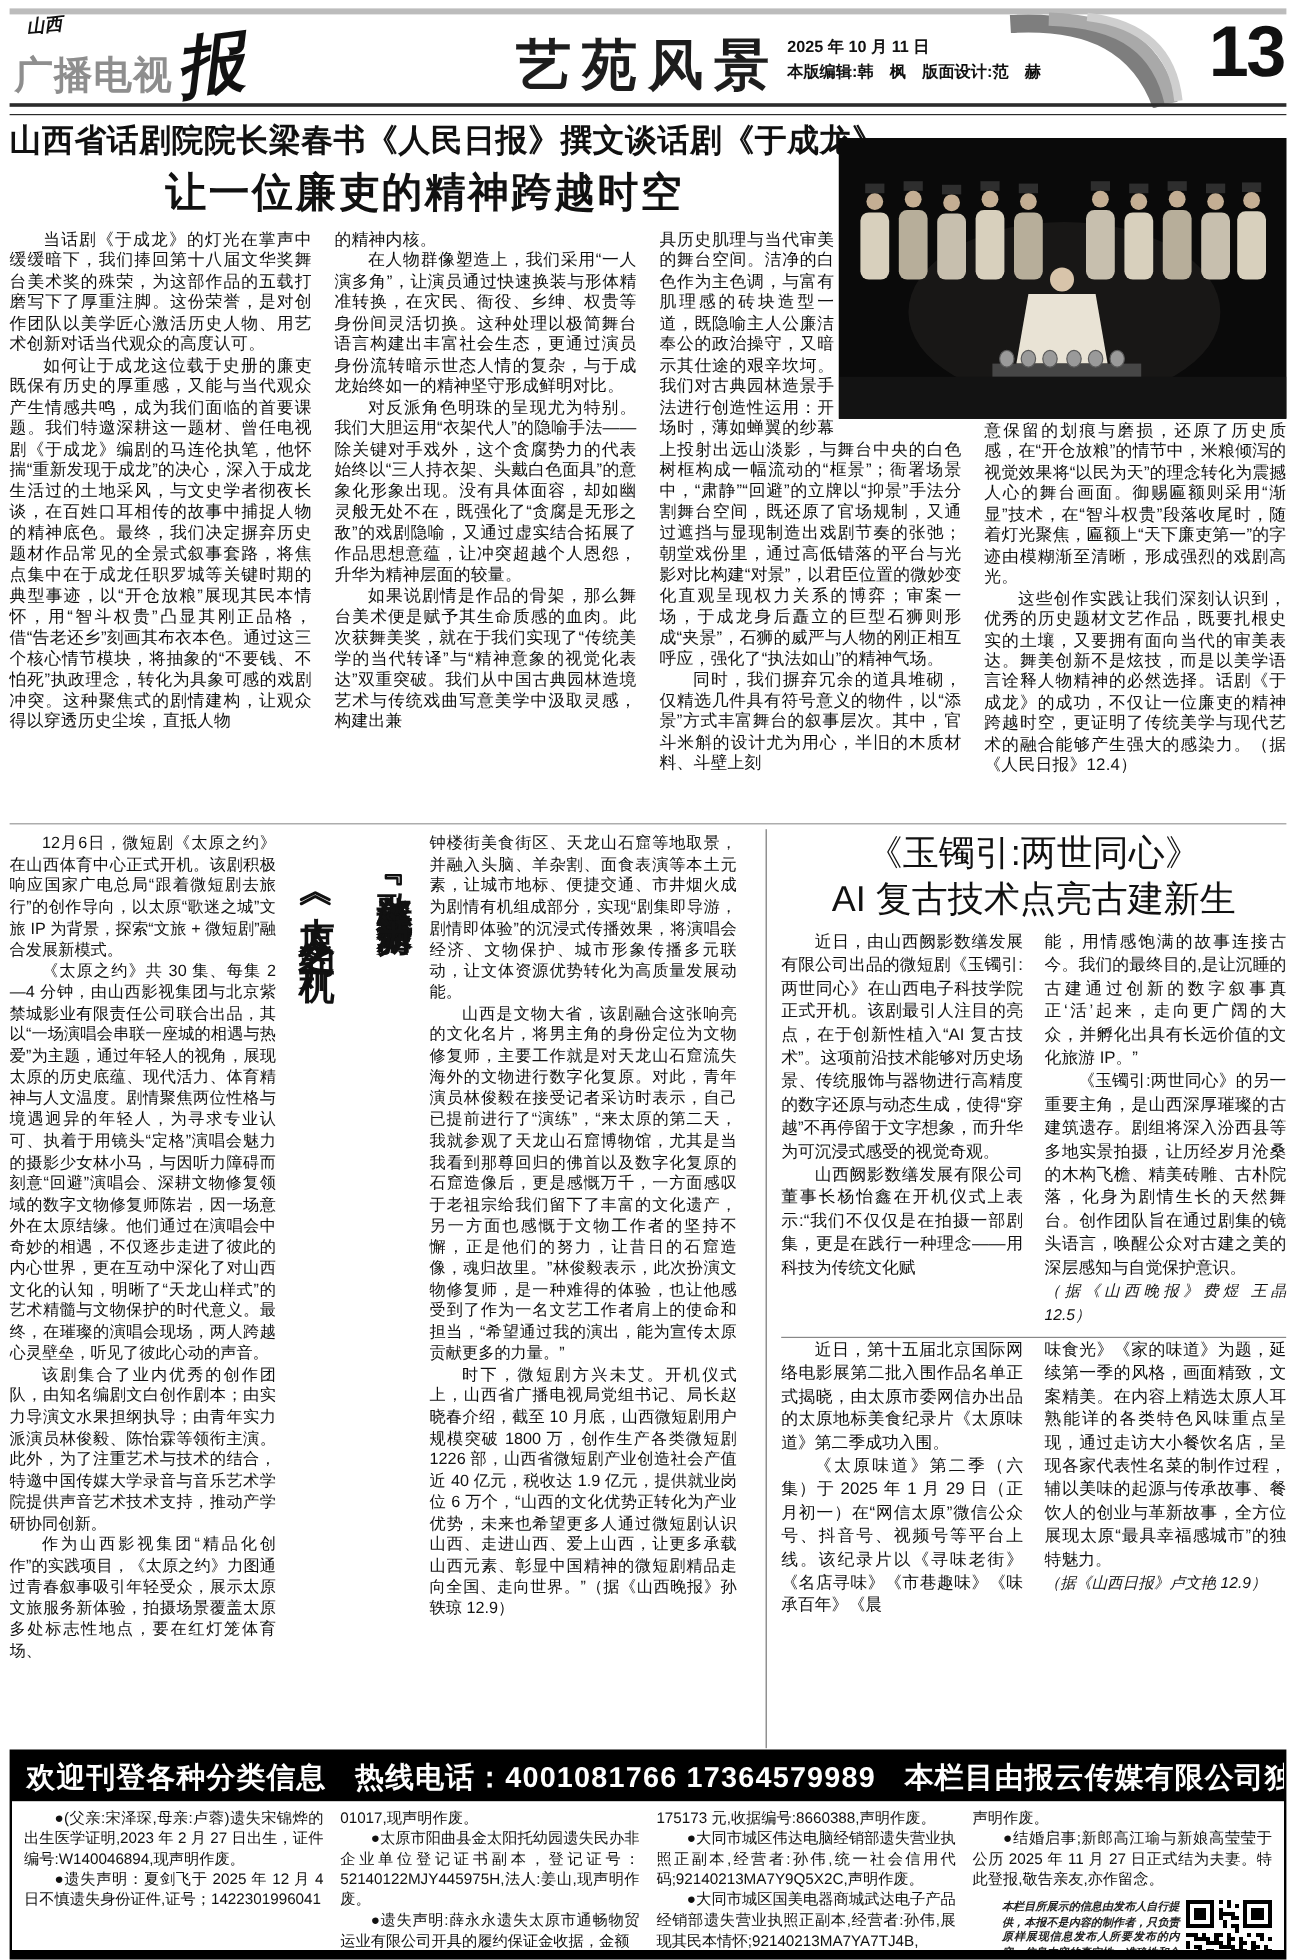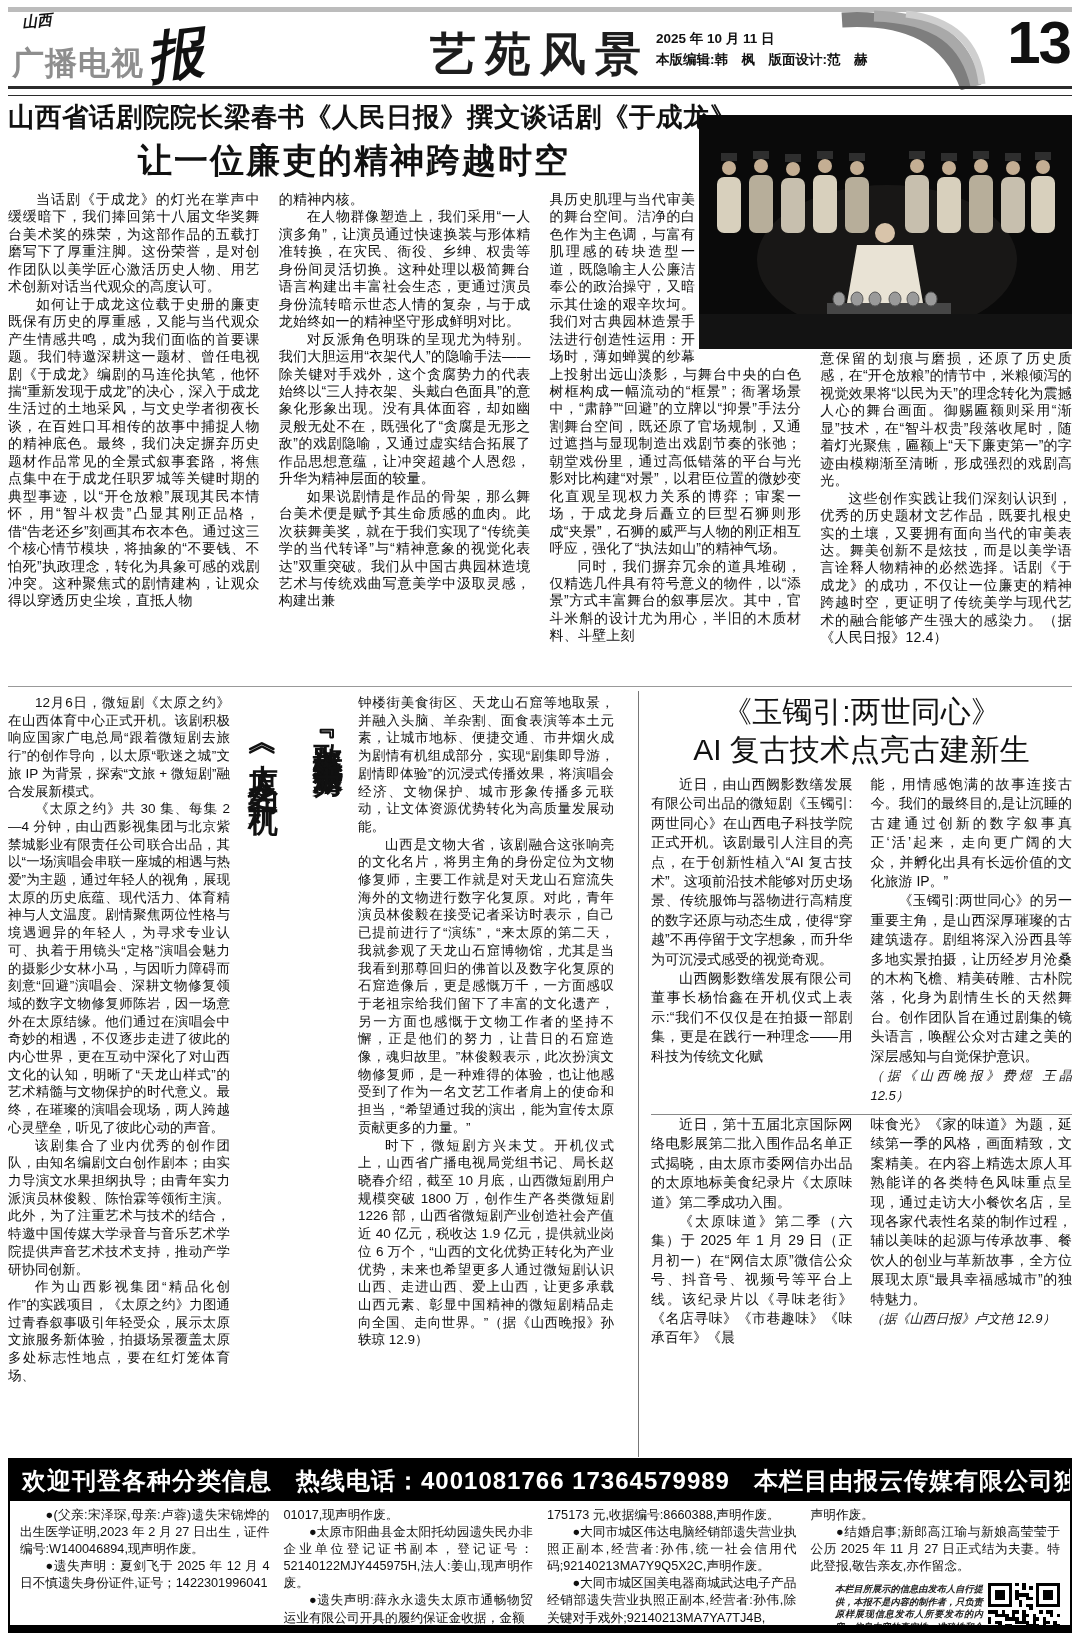--- a/index.html
+++ b/index.html
@@ -244,21 +244,21 @@
         <p>●遗失声明：夏剑飞于 2025 年 12 月 4日不慎遗失身份证件,证号；1422301996041</p>
       </div>
     <div class="ad-col">
         <p class="noind">01017,现声明作废。</p>
         <p>●太原市阳曲县金太阳托幼园遗失民办非企业单位登记证书副本，登记证号：52140122MJY445975H,法人:姜山,现声明作废。</p>
         <p>●遗失声明:薛永永遗失太原市通畅物贸运业有限公司开具的履约保证金收据，金额</p>
       </div>
     <div class="ad-col">
         <p class="noind">175173 元,收据编号:8660388,声明作废。</p>
         <p>●大同市城区伟达电脑经销部遗失营业执照正副本,经营者:孙伟,统一社会信用代码;92140213MA7Y9Q5X2C,声明作废。</p>
-        <p>●大同市城区国美电器商城武达电子产品经销部遗失营业执照正副本,经营者:孙伟,除关键对手戏外;92140213MA7YA7TJ4B,</p>
+        <p>●大同市城区国美电器商城武达电子产品经销部遗失营业执照正副本,经营者:孙伟,展现其民本情怀;92140213MA7YA7TJ4B,</p>
       </div>
     <div class="ad-col">
       <div>
           <p class="noind">声明作废。</p>
           <p>●结婚启事;新郎高江瑜与新娘高莹莹于公历 2025 年 11 月 27 日正式结为夫妻。特此登报,敬告亲友,亦作留念。</p>
         </div>
       <div class="notice">
         <div class="notice-text">本栏目所展示的信息由发布人自行提供，本报不是内容的制作者，只负责原样展现信息发布人所要发布的内容，信息内容的真实性、准确性和合法性由发布人负责。</div>
         <div class="qr"><svg width="72" height="72" viewBox="0 0 21 21" shape-rendering="crispEdges">
               <rect width="21" height="21" fill="#fff"></rect>

